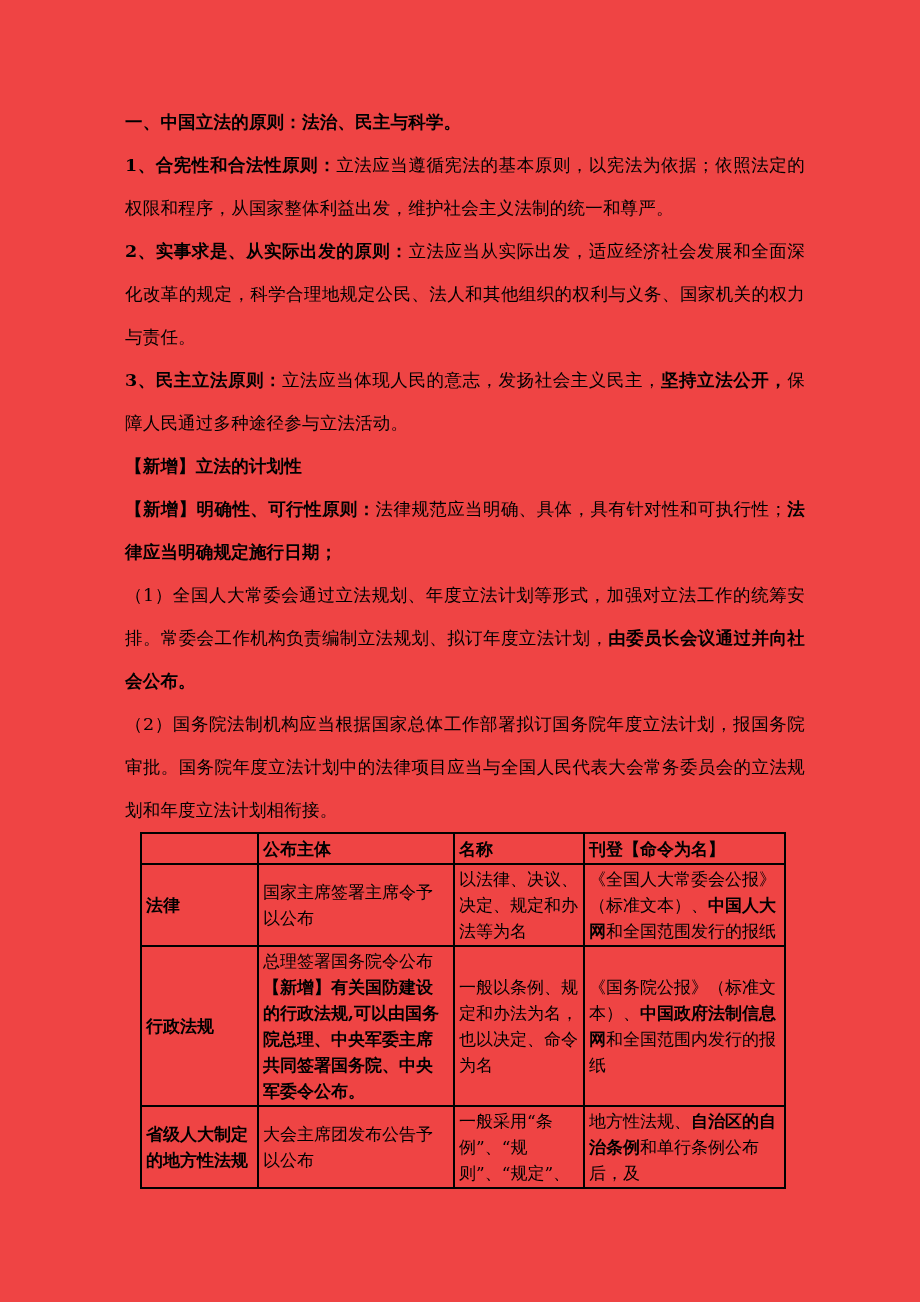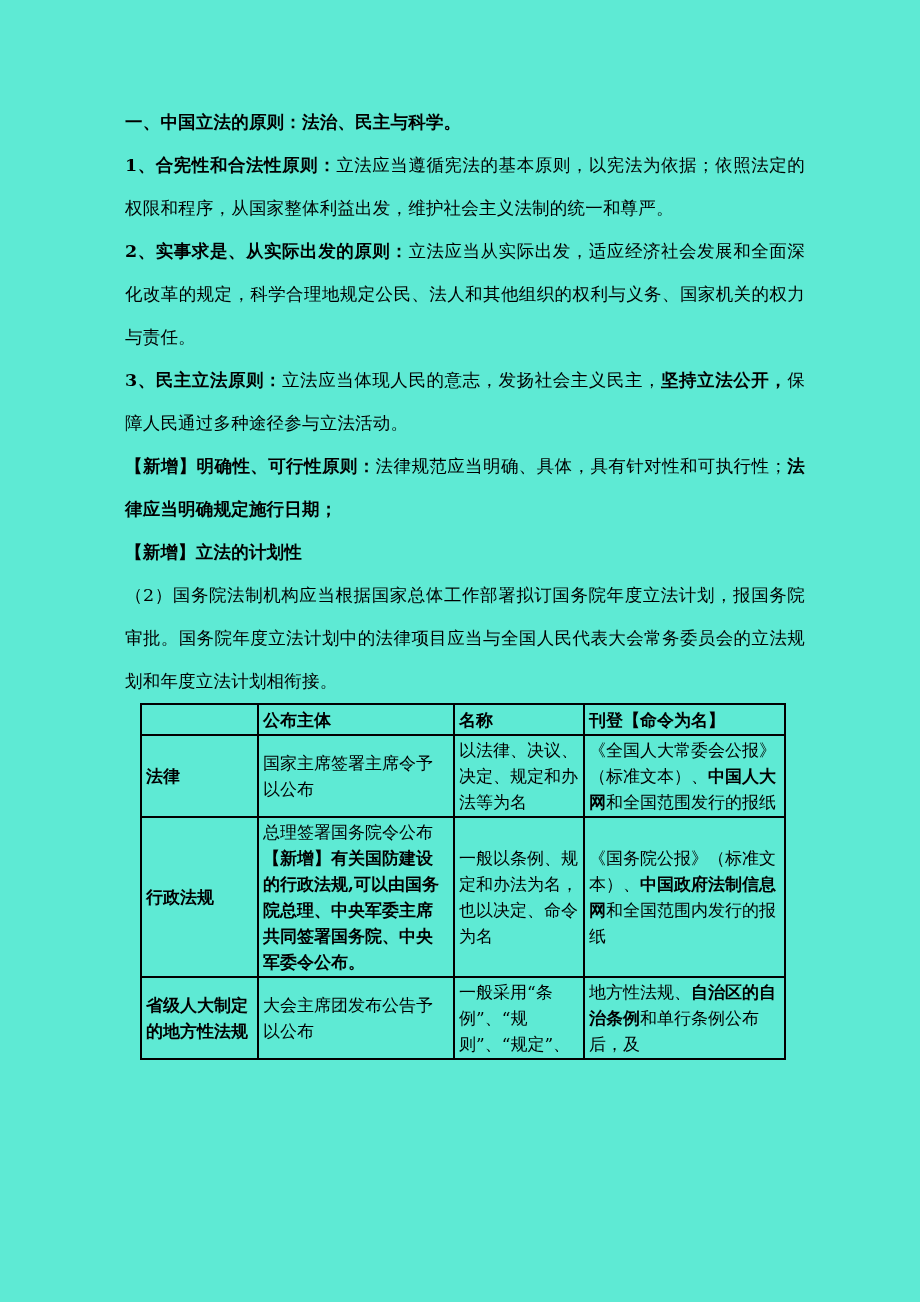--- a/index.html
+++ b/index.html
@@ -6,21 +6,21 @@
     margin: 0;
     padding: 0;
     background: #ffffff;
     color: #000000;
     font-family: "DejaVu Serif", "Liberation Serif", serif;
   }
   .page {
     position: relative;
     width: 920px;
     height: 1302px;
-    background: #5eead4;
+    background: #ef4444;
     overflow: hidden;
   }
   .content {
     position: absolute;
     left: 125px;
     top: 101px;
     width: 680px;
   }
   .block {
     margin: 0;
@@ -64,22 +64,23 @@
 </head>
 <body>
 
 <div class="page">
   <div class="content">
 
     <p class="block heading"><b>一、中国立法的原则：法治、民主与科学。</b></p>
     <p class="block"><b>1、合宪性和合法性原则：</b><span>立法应当遵循宪法的基本原则，以宪法为依据；依照法定的权限和程序，从国家整体利益出发，维护社会主义法制的统一和尊严。</span></p>
     <p class="block"><b>2、实事求是、从实际出发的原则：</b><span>立法应当从实际出发，适应经济社会发展和全面深化改革的规定，科学合理地规定公民、法人和其他组织的权利与义务、国家机关的权力与责任。</span></p>
     <p class="block"><b>3、民主立法原则：</b><span>立法应当体现人民的意志，发扬社会主义民主，</span><b>坚持立法公开，</b><span>保障人民通过多种途径参与立法活动。</span></p>
+    <p class="block"><b>【新增】立法的计划性</b></p>
     <p class="block"><b>【新增】明确性、可行性原则：</b><span>法律规范应当明确、具体，具有针对性和可执行性；</span><b>法律应当明确规定施行日期；</b></p>
-    <p class="block"><b>【新增】立法的计划性</b></p>
+    <p class="block"><span>（1）全国人大常委会通过立法规划、年度立法计划等形式，加强对立法工作的统筹安排。常委会工作机构负责编制立法规划、拟订年度立法计划，</span><b>由委员长会议通过并向社会公布。</b></p>
     <p class="block"><span>（2）国务院法制机构应当根据国家总体工作部署拟订国务院年度立法计划，报国务院审批。国务院年度立法计划中的法律项目应当与全国人民代表大会常务委员会的立法规划和年度立法计划相衔接。</span></p>
 
     <table class="cmp">
       <colgroup>
         <col class="c1">
           <col class="c2">
           <col class="c3">
           <col class="c4">
       </colgroup>
       <tbody>

